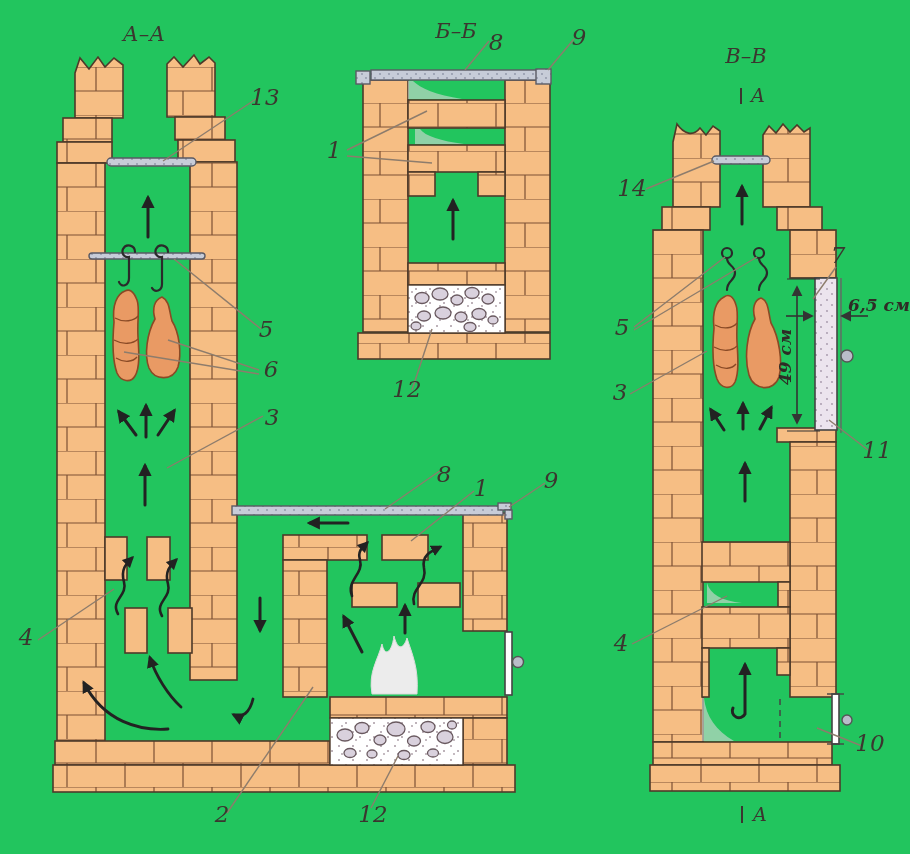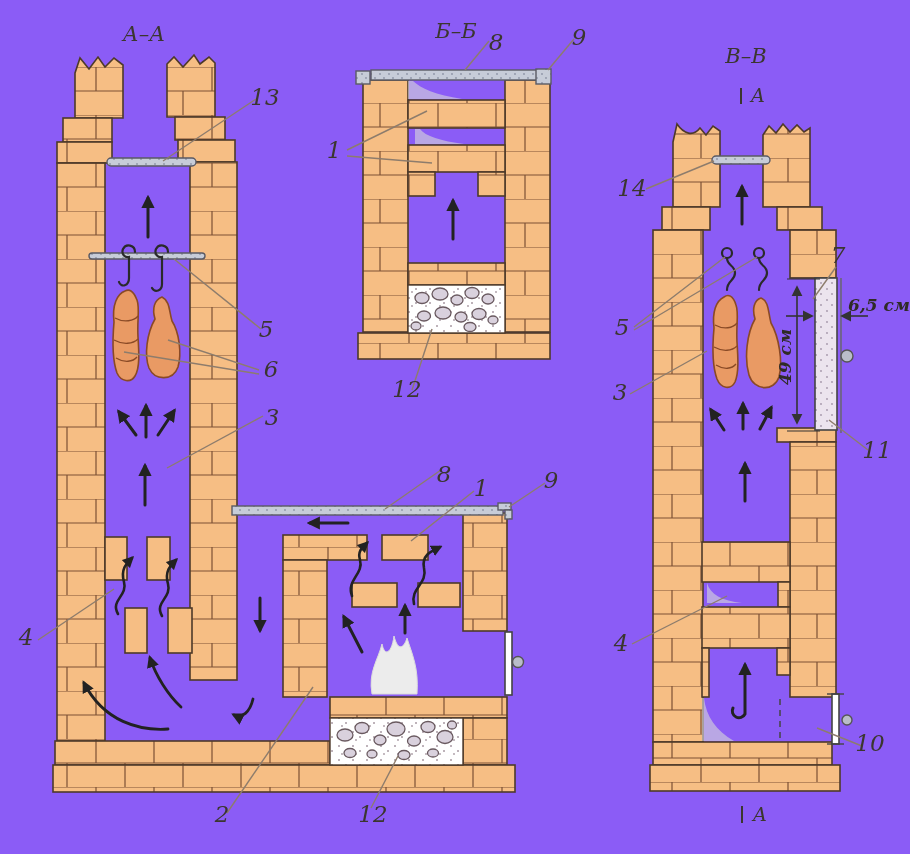--- a/index.html
+++ b/index.html
@@ -1,16 +1,16 @@
 <!DOCTYPE html>
 <html><head>
 <meta charset="utf-8">
 <style>
   html,body{margin:0;padding:0;background:#ffffff;}
-  .canvas{position:relative;width:910px;height:854px;background:#8b5cf6;overflow:hidden;
+  .canvas{position:relative;width:910px;height:854px;background:#22c55e;overflow:hidden;
           font-family:"DejaVu Serif", serif;}
   svg{position:absolute;left:0;top:0;}
   text{font-family:"DejaVu Serif", serif;}
   .callout{font-style:italic;font-size:23px;fill:#3b362f;}
   .title{font-style:italic;font-size:21px;fill:#3b362f;}
   .dim{font-style:italic;font-weight:bold;font-size:17px;fill:#2f2b26;}
   .marker{font-style:italic;font-size:19px;fill:#3b362f;}
 </style>
 </head>
 <body>

